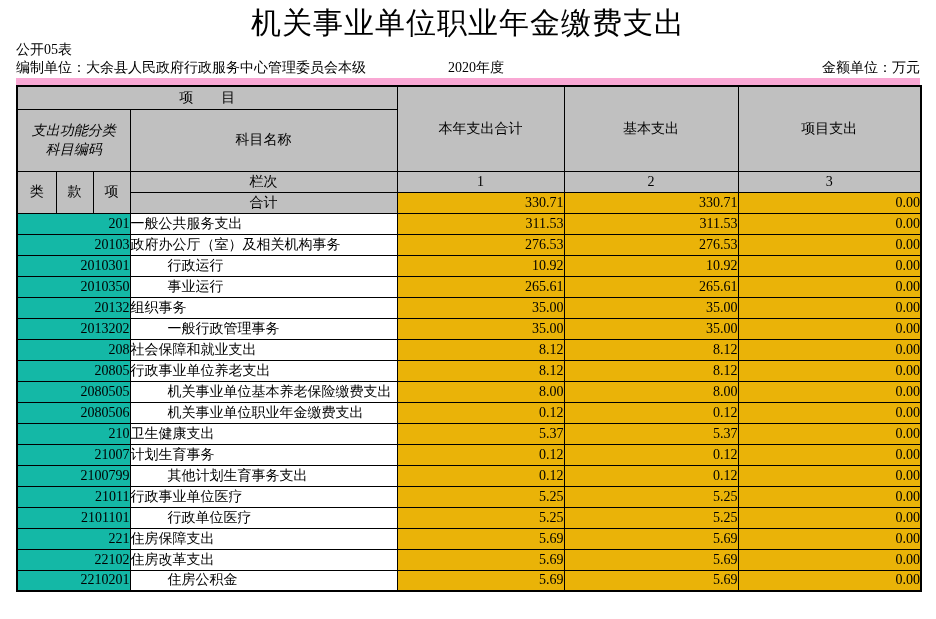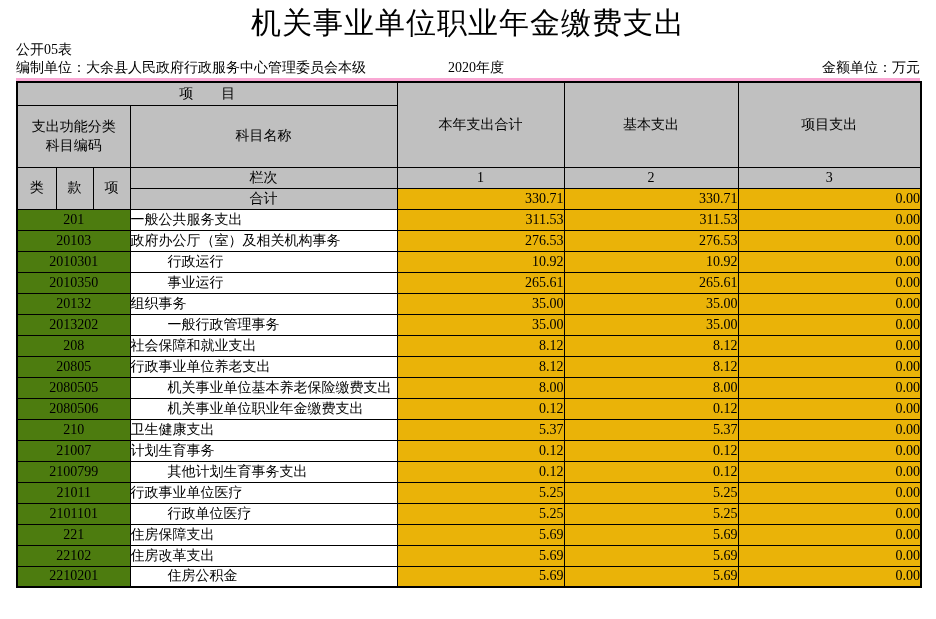--- a/index.html
+++ b/index.html
@@ -26,21 +26,21 @@
     text-align: left;
     font-size: 14px;
     line-height: 17px;
   }
   .info-row {
     display: flex;
     margin: 0 16px;
     font-size: 14px;
     line-height: 20px;
     align-items: flex-end;
-    border-bottom: 3px solid #f9a8d4;
+    border-bottom: 7px solid #f9a8d4;
   }
   .info-row .prepared { width: 432px; white-space: nowrap; }
   .info-row .year { flex: 1; text-align: left; white-space: nowrap; }
   .info-row .unit { text-align: right; white-space: nowrap; }
 
   table.budget-table {
     width: 904px;
     margin: 0 16px;
     border-collapse: collapse;
     table-layout: fixed;
@@ -57,25 +57,25 @@
   tr.r-head   { height: 62px; }
   tr.r-lanci  { height: 21px; }
   tr.r-total  { height: 21px; }
   tr.data-row { height: 21px; }
 
   .hc {                 
     background: #c0c0c0;
     text-align: center;
     vertical-align: middle;
   }
-  .code-label div { line-height: 19px; font-size: 14px; }
+  .code-label div { line-height: 19px; font-size: 14px; font-style: italic; }
   .code {
-    text-align: center;
+    text-align: right;
     padding-left: 3px;
-    background: #4d7c0f;
+    background: #14b8a6;
   }
   .name {
     text-align: left;
     padding-left: 3px;
     background: #ffffff;
   }
   .name.indent-1 { padding-left: 37px; }
   .num {
     text-align: right;
     padding-right: 5px;

